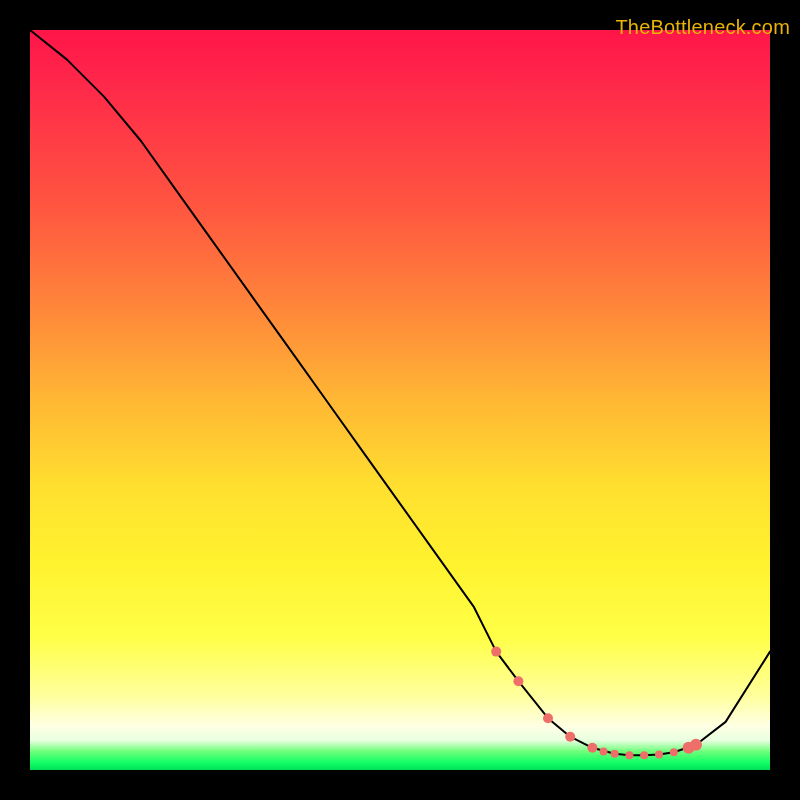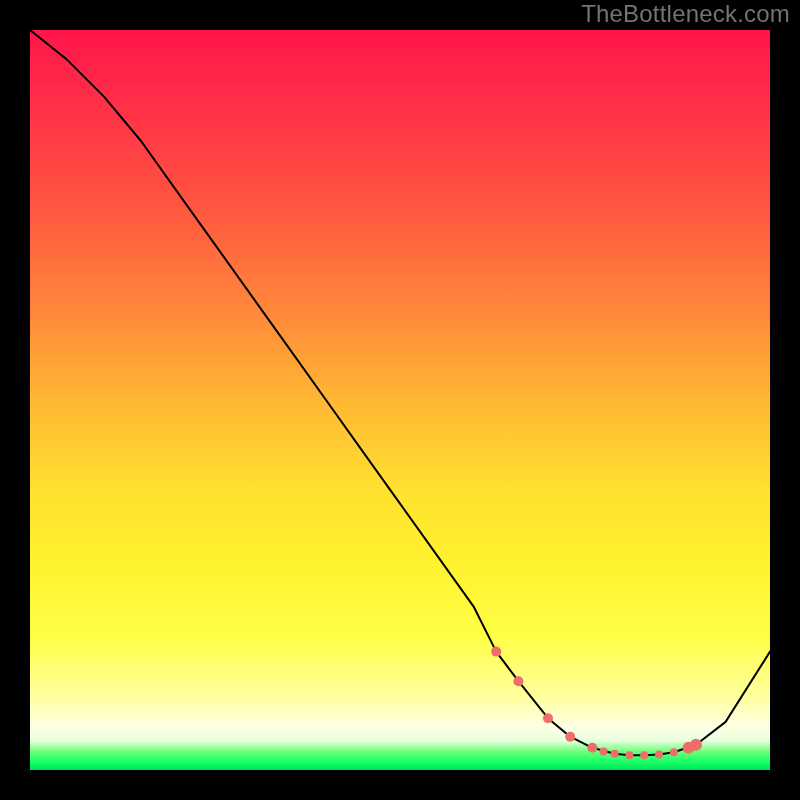--- a/index.html
+++ b/index.html
@@ -37,24 +37,24 @@
       #ffff9d 90%,
       #ffffe3 94%,
       #e9ffe0 96%,
       #6dff7a 97.5%,
       #12ff66 99%,
       #00e05a 100%
     );
   }
   .watermark {
     position: absolute;
-    top: 0;
+    top: 16px;
     right: 10px;
-    color: #737373;
-    font-size: 24px;
+    color: #eab308;
+    font-size: 20px;
     font-weight: 500;
     letter-spacing: 0.2px;
     user-select: none;
   }
   svg.curve {
     position: absolute;
     left: 0;
     top: 0;
     width: 740px;
     height: 740px;

